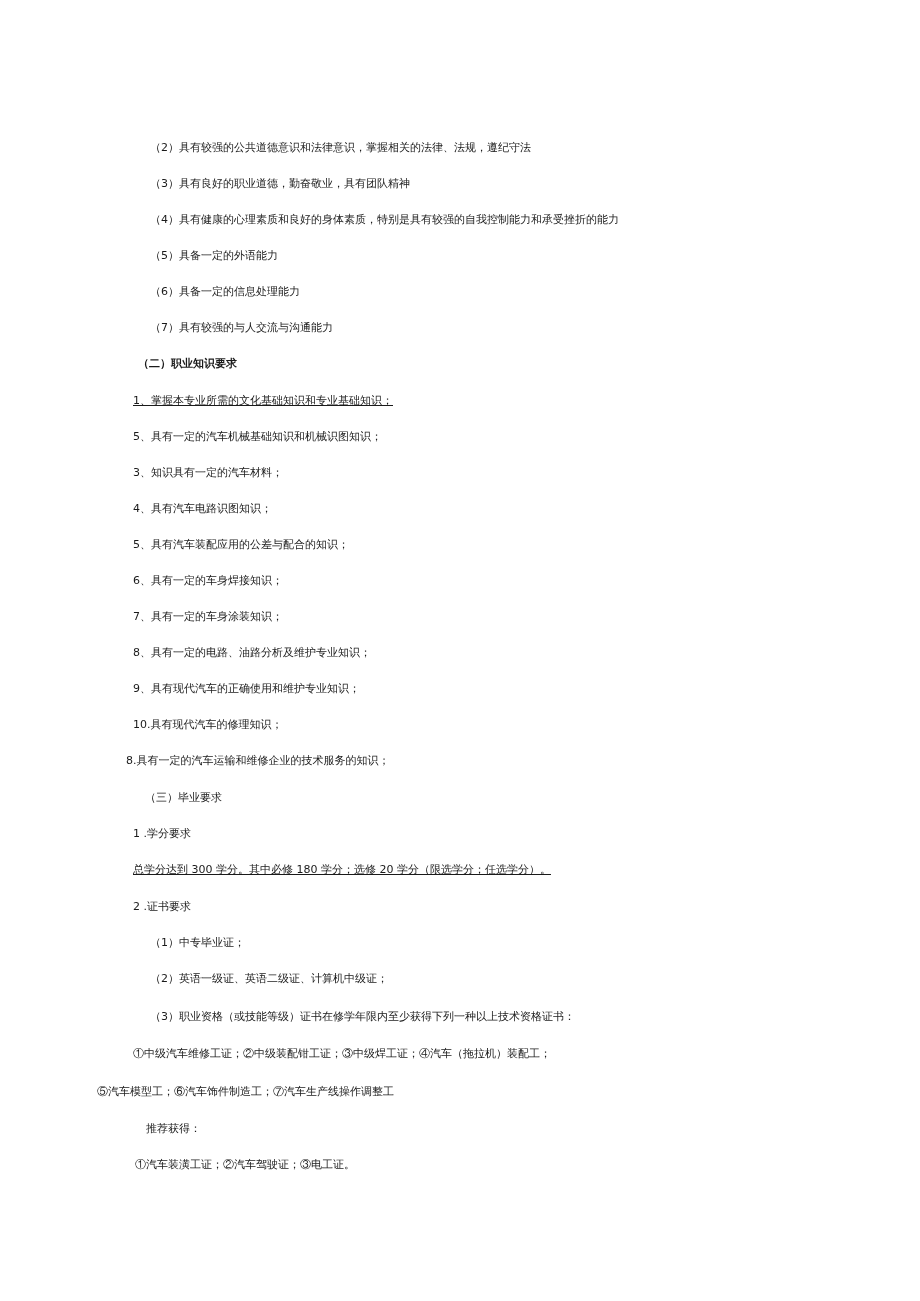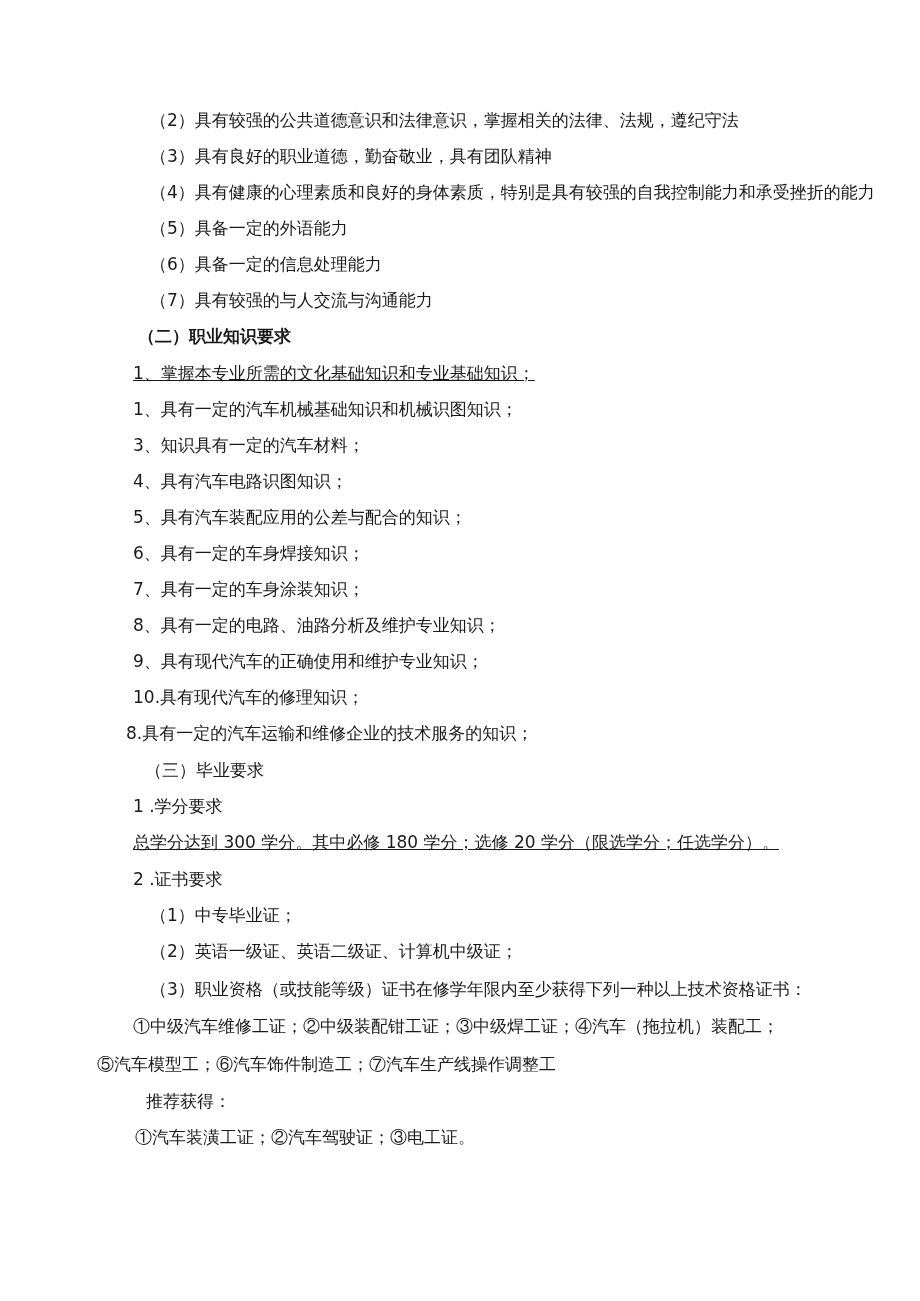--- a/index.html
+++ b/index.html
@@ -1,37 +1,37 @@
 <!DOCTYPE html>
 <html><head>
   <meta charset="utf-8">
   <style>
     html, body { margin: 0; padding: 0; background: #ffffff; }
     body { width: 920px; height: 1301px; position: relative; overflow: hidden;
            font-family: "DejaVu Sans", "Liberation Sans", sans-serif; color: #1a1a1a; }
-    .line { position: absolute; white-space: nowrap; font-size: 17px; line-height: 20px; }
+    .line { position: absolute; white-space: nowrap; font-size: 11px; line-height: 20px; margin-top: 28px; }
     .bold { font-weight: bold; }
     .serif { font-family: "DejaVu Serif", "Liberation Serif", serif; }
   </style>
 </head>
 <body>
 
 <div>
 
   <div class="line" style="left:150px; top:110px;">（2）具有较强的公共道德意识和法律意识，掌握相关的法律、法规，遵纪守法</div>
   <div class="line" style="left:150px; top:146px;">（3）具有良好的职业道德，勤奋敬业，具有团队精神</div>
   <div class="line" style="left:150px; top:182px;">（4）具有健康的心理素质和良好的身体素质，特别是具有较强的自我控制能力和承受挫折的能力</div>
   <div class="line" style="left:150px; top:218px;">（5）具备一定的外语能力</div>
   <div class="line" style="left:150px; top:254px;">（6）具备一定的信息处理能力</div>
   <div class="line" style="left:150px; top:290px;">（7）具有较强的与人交流与沟通能力</div>
 
   <div class="line bold" style="left:138px; top:326px;">（二）职业知识要求</div>
 
   <div class="line" style="left:133px; top:363px;text-decoration:underline;">1、掌握本专业所需的文化基础知识和专业基础知识；</div>
-  <div class="line" style="left:133px; top:399px;">1、具有一定的汽车机械基础知识和机械识图知识；</div>
+  <div class="line" style="left:133px; top:399px;">5、具有一定的汽车机械基础知识和机械识图知识；</div>
   <div class="line" style="left:133px; top:435px;">3、知识具有一定的汽车材料；</div>
   <div class="line" style="left:133px; top:471px;">4、具有汽车电路识图知识；</div>
   <div class="line" style="left:133px; top:507px;">5、具有汽车装配应用的公差与配合的知识；</div>
   <div class="line" style="left:133px; top:543px;">6、具有一定的车身焊接知识；</div>
   <div class="line" style="left:133px; top:579px;">7、具有一定的车身涂装知识；</div>
   <div class="line" style="left:133px; top:615px;">8、具有一定的电路、油路分析及维护专业知识；</div>
   <div class="line" style="left:133px; top:651px;">9、具有现代汽车的正确使用和维护专业知识；</div>
   <div class="line" style="left:133px; top:687px;text-align:center;">10.具有现代汽车的修理知识；</div>
   <div class="line" style="left:126px; top:723px;">8.具有一定的汽车运输和维修企业的技术服务的知识；</div>
 

